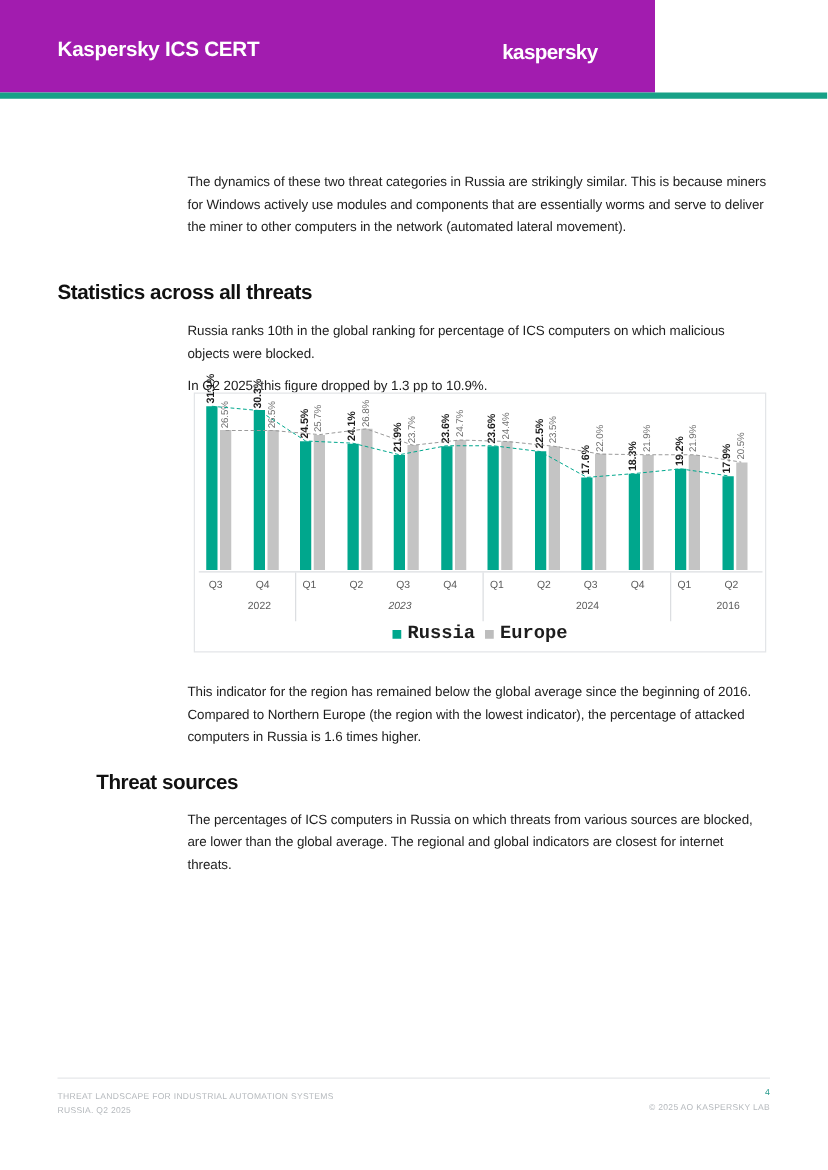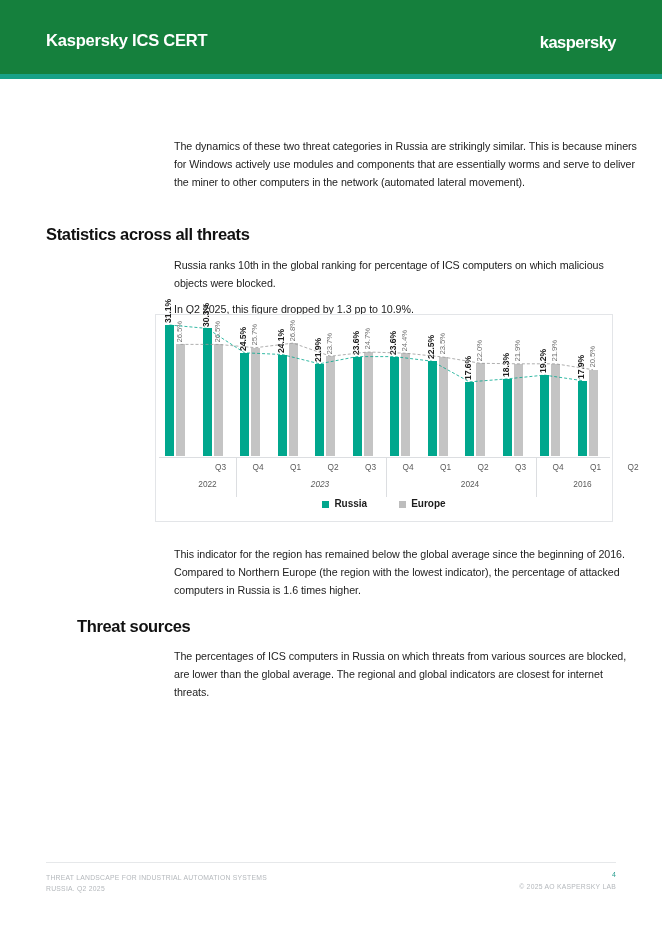--- a/index.html
+++ b/index.html
@@ -16,23 +16,23 @@
     width: 662px;
     height: 936px;
     background: #ffffff;
     overflow: hidden;
   }
 
   
   .header {
     position: absolute;
     left: 0; top: 0;
-    width: 662px;
+    width: 524px;
     height: 74px;
-    background: #15803d;
+    background: #a21caf;
   }
   .header-title {
     position: absolute;
     left: 46px;
     top: 31px;
     font-size: 16.5px;
     font-weight: 700;
     color: #ffffff;
     letter-spacing: -0.2px;
   }
@@ -62,21 +62,20 @@
     width: 662px;
   }
   .para {
     position: absolute;
     left: 150px;
     width: 465px;
     font-size: 10.7px;
     line-height: 18px;
     color: #1d1d1d;
     letter-spacing: -0.05px;
-    margin-left: 24px;
   }
   .heading {
     position: absolute;
     left: 46px;
     font-size: 16.5px;
     font-weight: 700;
     color: #111111;
     letter-spacing: -0.35px;
   }
 
@@ -157,23 +156,22 @@
     top: 142px;
     width: 451px;
     height: 39px;
     border-top: 1px solid #dcdee1;
   }
   .axis-q {
     position: absolute;
     top: 4px;
     font-size: 8.3px;
     color: #5a5a5a;
-    text-align: right;
+    text-align: left;
     width: 22px;
-    margin-left: 37px;
   }
   .axis-y {
     position: absolute;
     top: 21px;
     font-size: 8.3px;
     color: #5a5a5a;
     text-align: right;
   }
   .axis-sep {
     position: absolute;
@@ -188,24 +186,25 @@
     position: absolute;
     left: 0;
     top: 183px;
     width: 456px;
     text-align: center;
     font-size: 0;
   }
   .legend-item {
     display: inline-block;
     vertical-align: middle;
-    margin: 0 16px;
-    font-size: 10px;
+    margin: 0 4px;
+    font-size: 15px;
     font-weight: 700;
     color: #1d1d1d;
+    font-family: Liberation Mono, monospace;
   }
   .swatch {
     display: inline-block;
     width: 7px;
     height: 7px;
     margin-right: 5px;
     vertical-align: -1px;
   }
 
   

